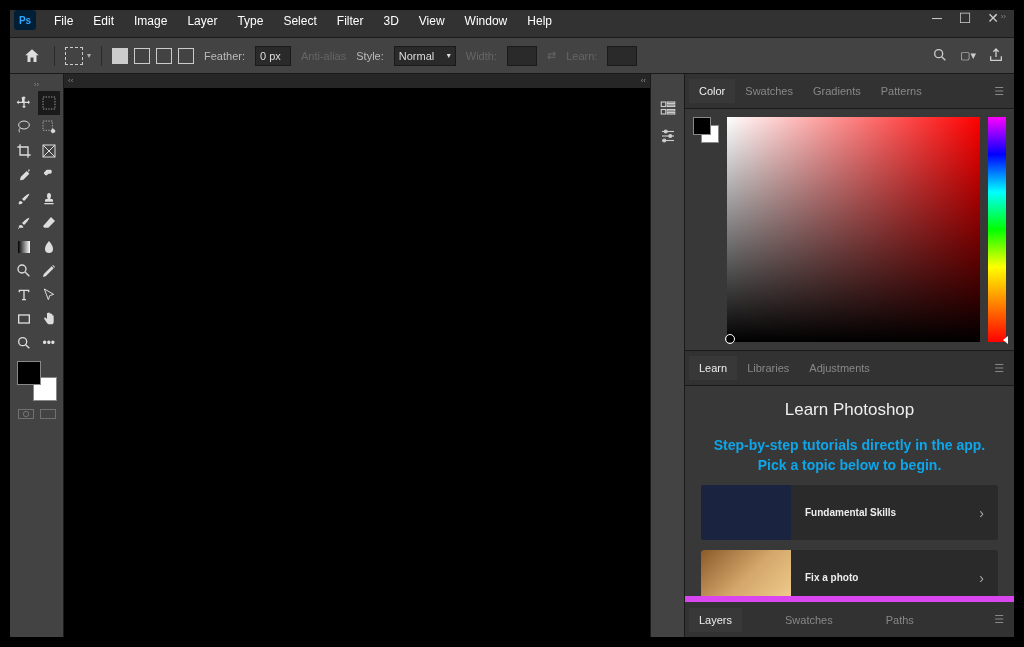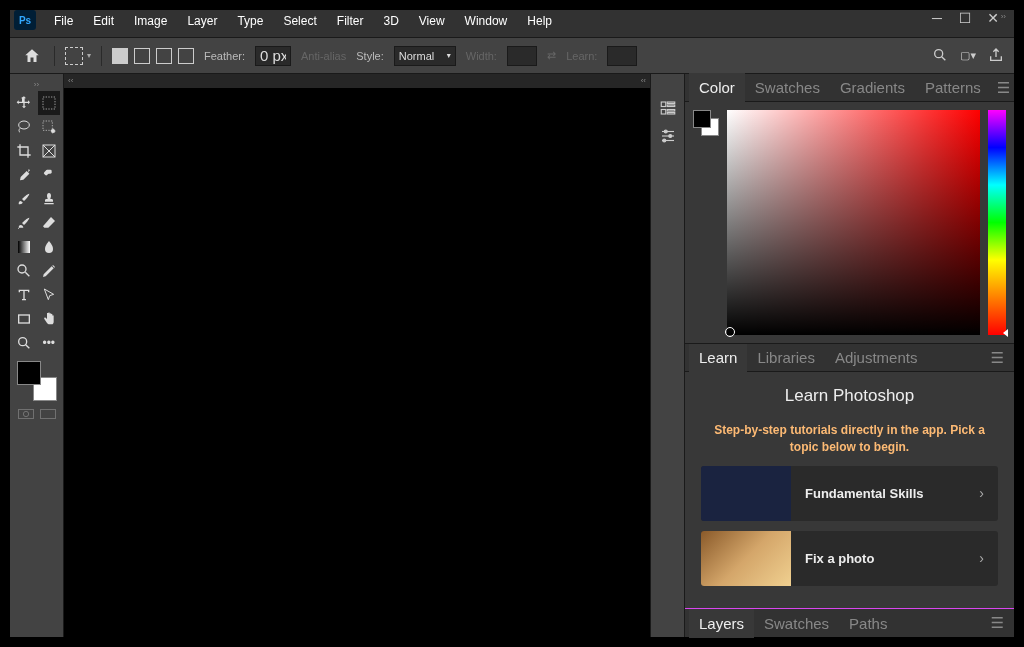--- a/index.html
+++ b/index.html
@@ -13,21 +13,21 @@
 .optbar { height: 36px; background: #434343; display: flex; align-items: center; padding: 0 10px; gap: 10px; border-bottom: 1px solid #1a1a1a; font-size: 11px; color: #bbb; }
 .opt-home { width: 24px; height: 24px; display: flex; align-items: center; justify-content: center; cursor: pointer; }
 .opt-sel { display: flex; align-items: center; gap: 4px; }
 .opt-sel .box { width: 18px; height: 18px; border: 1px dashed #ccc; }
 .opt-sel .chev { font-size: 8px; color: #aaa; }
 .opt-divider { width: 1px; height: 20px; background: #2a2a2a; }
 .opt-icons { display: flex; gap: 6px; }
 .opt-icons .ic { width: 16px; height: 16px; background: #ccc; cursor: pointer; }
 .opt-icons .ic.outline { background: transparent; border: 1px solid #ccc; }
 .opt-label { color: #bbb; }
-.opt-input { width: 36px; height: 20px; background: #2a2a2a; border: 1px solid #1a1a1a; color: #ddd; padding: 0 4px; font-size: 15px; }
+.opt-input { width: 36px; height: 20px; background: #2a2a2a; border: 1px solid #1a1a1a; color: #ddd; padding: 0 4px; font-size: 11px; }
 .opt-select { width: 62px; height: 20px; background: #2a2a2a; border: 1px solid #1a1a1a; color: #ddd; padding: 0 4px; font-size: 11px; display: flex; align-items: center; justify-content: space-between; cursor: pointer; }
 .opt-select .chev { font-size: 8px; }
 .opt-dim { color: #666; }
 .opt-btn { background: #2a2a2a; border: 1px solid #1a1a1a; padding: 3px 10px; color: #888; cursor: pointer; border-radius: 2px; }
 .opt-right { margin-left: auto; display: flex; gap: 12px; align-items: center; }
 .opt-right .ricon { cursor: pointer; color: #ccc; }
 .workspace { flex: 1; display: flex; min-height: 0; }
 .toolbar { width: 54px; background: #434343; border-right: 1px solid #1a1a1a; padding: 4px 2px; }
 .tool-chev { text-align: center; font-size: 8px; color: #888; padding: 2px; }
 .tool-row { display: flex; height: 24px; }
@@ -38,45 +38,45 @@
 .swatch-fg { position: absolute; width: 24px; height: 24px; background: #000; border: 1px solid #888; top: 0; left: 0; z-index: 2; }
 .swatch-bg { position: absolute; width: 24px; height: 24px; background: #fff; border: 1px solid #888; bottom: 0; right: 0; }
 .swatch-mini { display: flex; gap: 2px; margin-top: 4px; justify-content: center; }
 .canvas-area { flex: 1; background: #262626; position: relative; }
 .canvas-chev-l { position: absolute; top: 2px; left: 4px; font-size: 8px; color: #888; }
 .canvas-chev-r { position: absolute; top: 2px; right: 4px; font-size: 8px; color: #888; }
 .canvas { position: absolute; top: 14px; left: 0; right: 0; bottom: 0; background: #000; }
 .dock-strip { width: 34px; background: #434343; border-left: 1px solid #1a1a1a; padding-top: 18px; }
 .dock-strip .dicon { width: 24px; height: 24px; margin: 4px auto; display: flex; align-items: center; justify-content: center; color: #ccc; cursor: pointer; }
 .panels { width: 330px; background: #383838; display: flex; flex-direction: column; border-left: 1px solid #1a1a1a; }
-.panel-tabs { height: 28px; background: #323232; display: flex; align-items: center; padding: 0 4px; border-bottom: 1px solid #1a1a1a; font-size: 15px; }
+.panel-tabs { height: 35px; background: #323232; display: flex; align-items: center; padding: 0 4px; border-bottom: 1px solid #1a1a1a; font-size: 11px; }
 .panel-tab { padding: 6px 10px; color: #888; cursor: pointer; }
 .panel-tab.active { color: #eee; background: #383838; }
 .panel-tabs .menu { margin-left: auto; color: #888; cursor: pointer; padding: 0 6px; }
 .panel-chev { position: absolute; top: 2px; right: 8px; font-size: 8px; color: #888; }
 .color-panel { height: 242px; padding: 8px; display: flex; gap: 8px; position: relative; border-bottom: 1px solid #1a1a1a; }
 .color-mini { width: 26px; }
 .color-mini-sw { position: relative; width: 26px; height: 26px; }
 .cm-fg { position: absolute; width: 18px; height: 18px; background: #000; border: 1px solid #888; top: 0; left: 0; z-index: 2; }
 .cm-bg { position: absolute; width: 18px; height: 18px; background: #fff; border: 1px solid #888; bottom: 0; right: 0; }
 .color-picker { flex: 1; display: flex; gap: 8px; }
 .sat-val { flex: 1; background: linear-gradient(to top, #000, transparent), linear-gradient(to right, #fff, #ff0000); position: relative; cursor: crosshair; }
 .sv-cursor { position: absolute; width: 10px; height: 10px; border: 1px solid #fff; border-radius: 50%; bottom: -2px; left: -2px; }
 .hue-strip { width: 18px; background: linear-gradient(to bottom, #ff00ff, #0000ff, #00ffff, #00ff00, #ffff00, #ff8000, #ff0000); position: relative; cursor: pointer; }
 .hue-arrow { position: absolute; bottom: -2px; right: -2px; width: 0; height: 0; border-top: 4px solid transparent; border-bottom: 4px solid transparent; border-right: 5px solid #fff; }
-.learn-panel { flex: 1; overflow: hidden; border-bottom: 1px solid #d946ef; }
+.learn-panel { flex: 1; overflow: hidden; border-bottom: 6px solid #d946ef; }
 .learn-body { padding: 14px 10px; text-align: center; }
 .learn-title { font-size: 17px; color: #eee; margin-bottom: 6px; }
-.learn-sub { font-size: 12px; color: #fdba74; line-height: 1.4; padding: 0 8px; font-weight: 600; margin-top: 16px; }
+.learn-sub { font-size: 14px; color: #0ea5e9; line-height: 1.4; padding: 0 8px; font-weight: 600; margin-top: 16px; }
 .learn-card { display: flex; align-items: center; background: #2a2a2a; margin: 10px 6px; border-radius: 3px; cursor: pointer; height: 55px; overflow: hidden; }
 .learn-thumb { width: 90px; height: 55px; background: #1a2340; }
 .learn-thumb.photo { background: linear-gradient(135deg, #8a5a2a, #d4a66a, #f0d090); }
-.learn-card-title { flex: 1; padding: 0 14px; font-size: 13px; color: #eee; font-weight: 600; text-align: left; }
+.learn-card-title { flex: 1; padding: 0 14px; font-size: 10px; color: #eee; font-weight: 600; text-align: left; }
 .learn-card .chev { padding: 0 14px; color: #aaa; font-size: 14px; }
-.layers-panel .panel-tabs { border-bottom: none; }
+.layers-panel .panel-tabs { border-bottom: none; gap: 33px; }
 </style>
 </head>
 <body>
 
 <div class="app">
 
   <div class="menubar">
     <div class="ps-logo">Ps</div>
     <div class="menu-item">File</div>
     <div class="menu-item">Edit</div>

